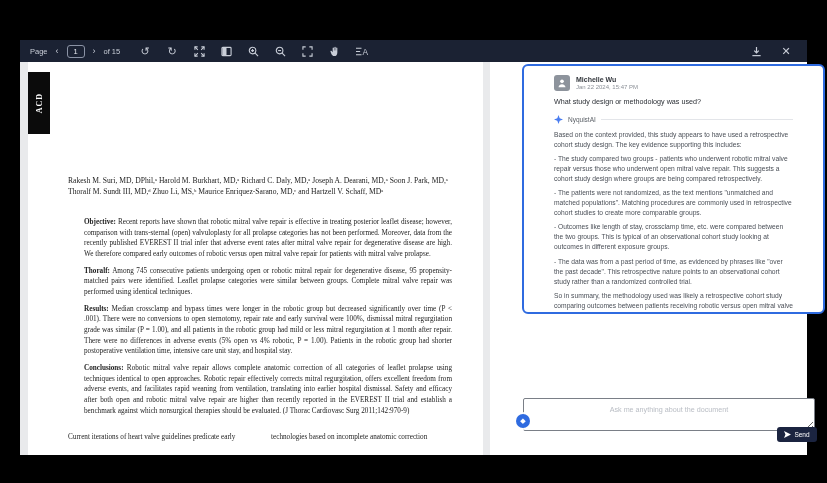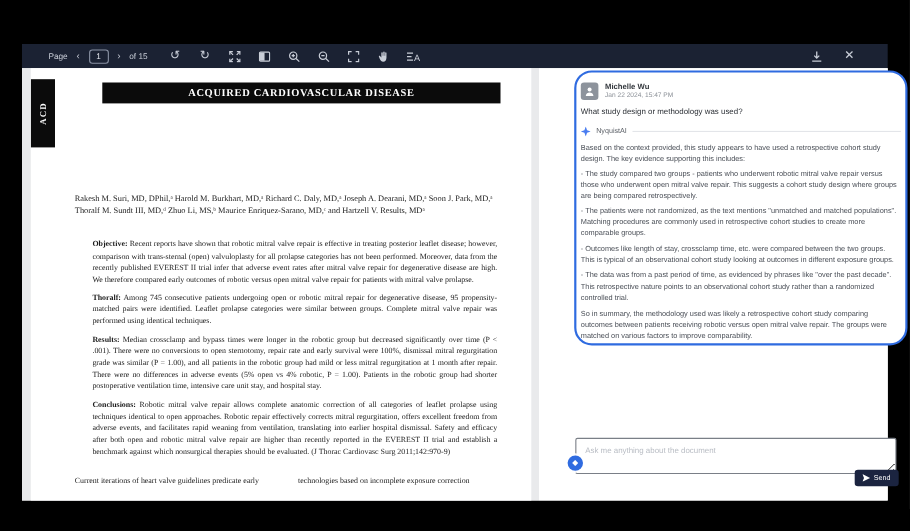--- a/index.html
+++ b/index.html
@@ -3,21 +3,21 @@
 <meta charset="utf-8">
 <style>
   * { margin:0; padding:0; box-sizing:border-box; }
   html,body { background:#000; width:100%; height:100%; }
   .stage { position:relative; width:827px; height:483px; background:#000; overflow:hidden;
            font-family:"Liberation Sans", sans-serif; }
 
   
   .toolbar { position:absolute; left:20px; top:40px; width:787px; height:22px;
              background:#1b2233; display:flex; align-items:center; gap:6px;
-             padding:0 24px; color:#c9ced8; }
+             padding:0 10px; color:#c9ced8; }
   .toolbar .lbl { font-size:7.5px; color:#c9ced8; }
   .pg-btn { background:none; border:none; color:#c9ced8; font-size:9px; line-height:1;
             cursor:pointer; padding:0 2px; }
   .pg-input { width:18px; height:13px; background:transparent; border:1px solid #8b93a5;
               border-radius:3px; color:#e8eaf0; font-size:7.5px; text-align:center; }
   .tb-icons { display:flex; align-items:center; gap:13px; margin-left:12px; }
   .tb-icon { background:none; border:none; color:#c9ced8; cursor:pointer; display:flex;
              align-items:center; justify-content:center; width:14px; height:14px; font-size:11px; line-height:1; }
   .tb-icon svg { display:block; }
   .tb-spacer { flex:1; }
@@ -46,37 +46,37 @@
   .abstract { position:absolute; left:56px; top:155px; width:368px; }
   .abstract p { font-size:7.2px; line-height:1.48; text-align:justify; margin-bottom:6px; color:#1c1c1c; }
   .abstract .lead { font-weight:bold; }
 
   .doc-cols { position:absolute; left:40px; top:370px; width:392px; display:flex; gap:14px; }
   .doc-cols div { flex:1; font-size:7.2px; line-height:1.45; text-align:justify; color:#1c1c1c; }
 
   
   .chat-area { position:absolute; left:470px; top:0; width:317px; height:393px; background:#fff; }
   .chat-card { position:absolute; left:32px; top:2px; width:303px; height:250px;
-               border:2px solid #2f6be0; border-radius:16px; background:#fff;
-               padding:9px 4px; overflow:hidden; }
+               border:2px solid #2f6be0; border-radius:6px; background:#fff;
+               padding:9px 30px; overflow:hidden; }
   .user-row { display:flex; gap:6px; align-items:center; margin-bottom:6px; }
   .avatar { width:16px; height:16px; border-radius:3px; background:#8d939c; display:flex;
             align-items:center; justify-content:center; flex:0 0 auto; }
   .user-meta .name { font-size:7px; font-weight:bold; color:#33373d; }
   .user-meta .time { font-size:6px; color:#8b9097; margin-top:1px; }
   .question { font-size:7.2px; color:#2b2f35; margin-bottom:9px; }
   .ai-row { display:flex; align-items:center; gap:5px; margin-bottom:6px; }
   .ai-name { font-size:6.5px; color:#5a5f66; }
   .ai-divider { flex:1; height:1px; background:#e3e5e9; }
   .response p { font-size:6.7px; line-height:1.5; color:#4a4f57; margin-bottom:4px; }
 
   .chat-input { position:absolute; left:33px; top:336px; width:292px; height:33px;
                 border:1px solid #7a7f87; border-radius:2px; background:#fff;
                 font-size:7.2px; color:#2b2f35; padding:6px 8px 16px; outline:none;
-                font-family:"Liberation Sans", sans-serif; }
+                font-family:"Liberation Sans", sans-serif;text-align:center; }
   .chat-input::placeholder { color:#b9bdc4; }
   .blue-dot { position:absolute; left:26px; top:352px; width:14px; height:14px; border-radius:50%;
               background:#2f6be0; color:#fff; display:flex; align-items:center; justify-content:center;
               font-size:7px; cursor:pointer; box-shadow:0 0 0 2px rgba(255,255,255,.9); }
   .send-btn { position:absolute; left:287px; top:365px; width:40px; height:15px;
               background:#1b2440; border:none; border-radius:3px; color:#fff; font-size:6.5px;
               display:flex; align-items:center; justify-content:center; gap:3px; cursor:pointer;
               font-family:"Liberation Sans", sans-serif; }
 </style>
 </head>
@@ -150,33 +150,32 @@
     </div>
   </div>
 
   <div class="content">
 
     <div class="doc-area">
       <div class="page">
         <div class="acd-tab">
           <span>ACD</span>
         </div>
-        <div class="banner">ACQUIRED CARDIOVASCULAR DISEASE</div>
-        <div class="doc-authors">Rakesh M. Suri, MD, DPhil,ᵃ Harold M. Burkhart, MD,ᵃ Richard C. Daly, MD,ᵃ Joseph A. Dearani, MD,ᵃ Soon J. Park, MD,ᵃ Thoralf M. Sundt III, MD,ᵈ Zhuo Li, MS,ᵇ Maurice Enriquez-Sarano, MD,ᶜ and Hartzell V. Results, MDᵃ</div>
+        <div class="doc-authors">Rakesh M. Suri, MD, DPhil,ᵃ Harold M. Burkhart, MD,ᵃ Richard C. Daly, MD,ᵃ Joseph A. Dearani, MD,ᵃ Soon J. Park, MD,ᵃ Thoralf M. Sundt III, MD,ᵈ Zhuo Li, MS,ᵇ Maurice Enriquez-Sarano, MD,ᶜ and Hartzell V. Schaff, MDᵃ</div>
 
         <div class="abstract">
           <p><span class="lead">Objective:</span><span> Recent reports have shown that robotic mitral valve repair is effective in treating posterior leaflet disease; however, comparison with trans-sternal (open) valvuloplasty for all prolapse categories has not been performed. Moreover, data from the recently published EVEREST II trial infer that adverse event rates after mitral valve repair for degenerative disease are high. We therefore compared early outcomes of robotic versus open mitral valve repair for patients with mitral valve prolapse.</span></p>
           <p><span class="lead">Thoralf:</span><span> Among 745 consecutive patients undergoing open or robotic mitral repair for degenerative disease, 95 propensity-matched pairs were identified. Leaflet prolapse categories were similar between groups. Complete mitral valve repair was performed using identical techniques.</span></p>
           <p><span class="lead">Results:</span><span> Median crossclamp and bypass times were longer in the robotic group but decreased significantly over time (P &lt; .001). There were no conversions to open sternotomy, repair rate and early survival were 100%, dismissal mitral regurgitation grade was similar (P = 1.00), and all patients in the robotic group had mild or less mitral regurgitation at 1 month after repair. There were no differences in adverse events (5% open vs 4% robotic, P = 1.00). Patients in the robotic group had shorter postoperative ventilation time, intensive care unit stay, and hospital stay.</span></p>
           <p><span class="lead">Conclusions:</span><span> Robotic mitral valve repair allows complete anatomic correction of all categories of leaflet prolapse using techniques identical to open approaches. Robotic repair effectively corrects mitral regurgitation, offers excellent freedom from adverse events, and facilitates rapid weaning from ventilation, translating into earlier hospital dismissal. Safety and efficacy after both open and robotic mitral valve repair are higher than recently reported in the EVEREST II trial and establish a benchmark against which nonsurgical therapies should be evaluated. (J Thorac Cardiovasc Surg 2011;142:970-9)</span></p>
         </div>
 
         <div class="doc-cols">
           <div>Current iterations of heart valve guidelines predicate early</div>
-          <div>technologies based on incomplete exposure correction</div>
+          <div>technologies based on incomplete anatomic correction</div>
         </div>
       </div>
     </div>
 
     <div class="chat-area">
       <div class="chat-card">
         <div class="user-row">
           <div class="avatar">
             <svg width="10" height="10" viewBox="0 0 12 12" fill="#fff">
               <circle cx="6" cy="4" r="2.2"></circle>

